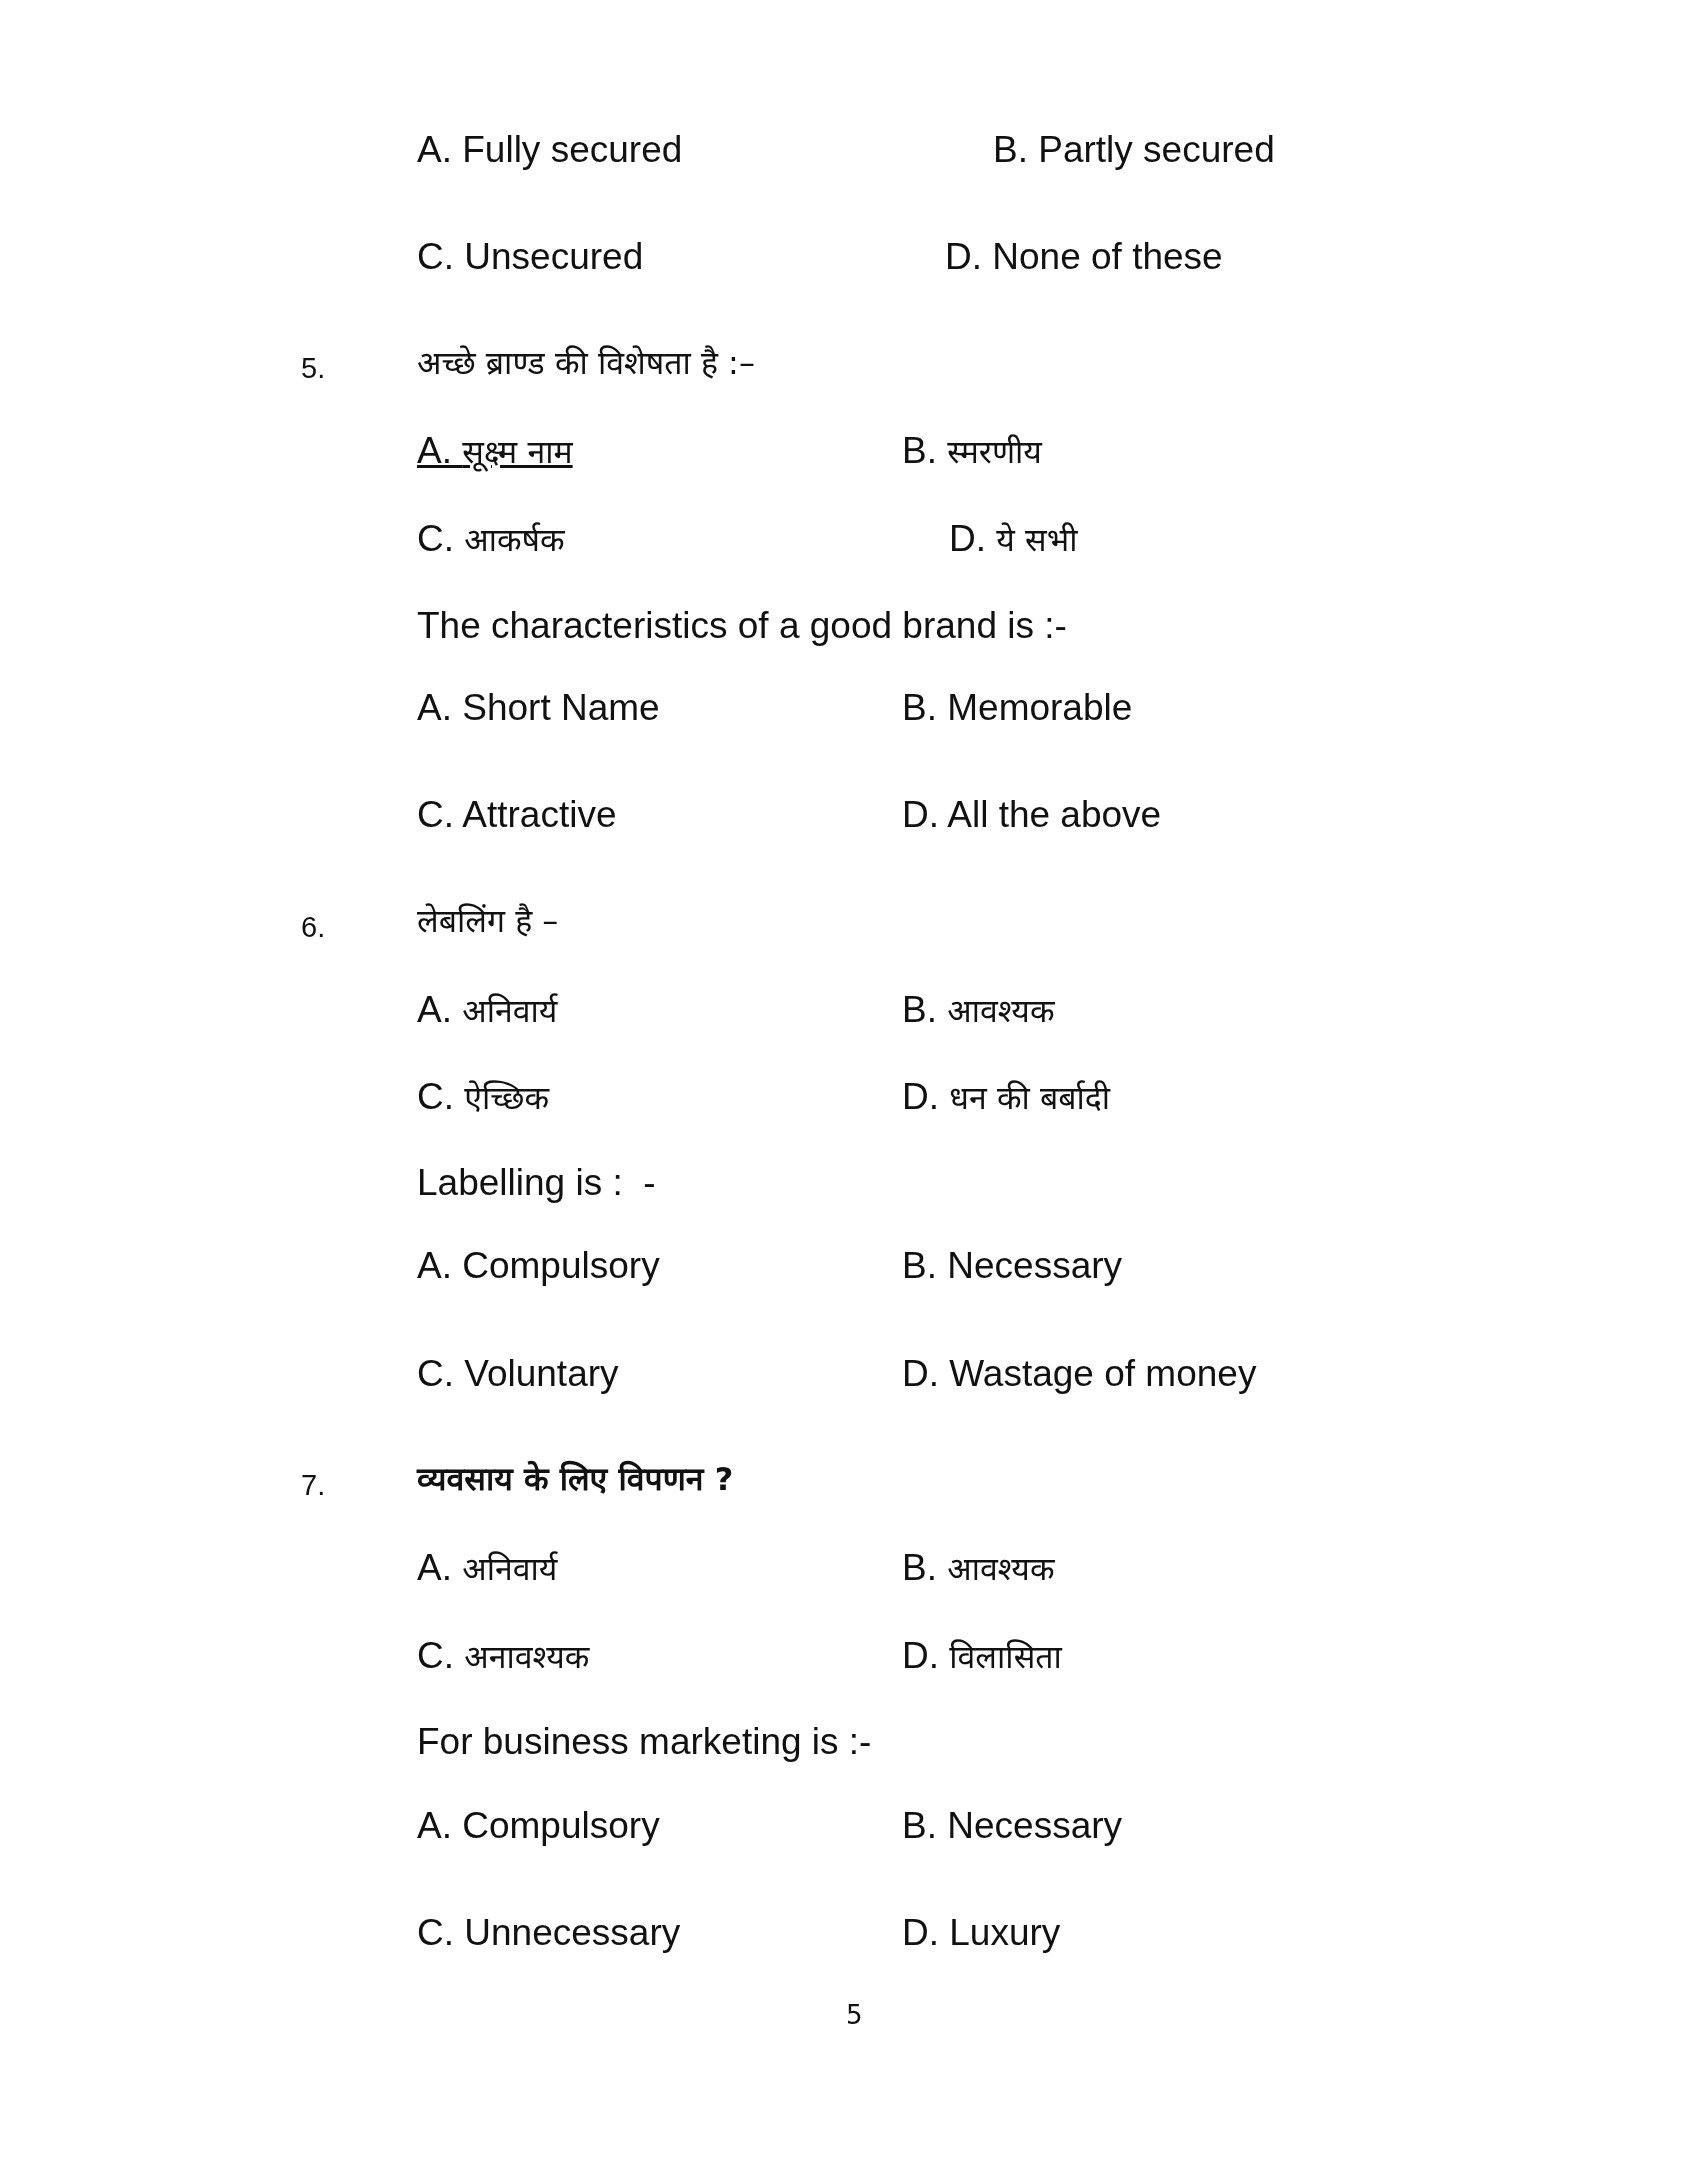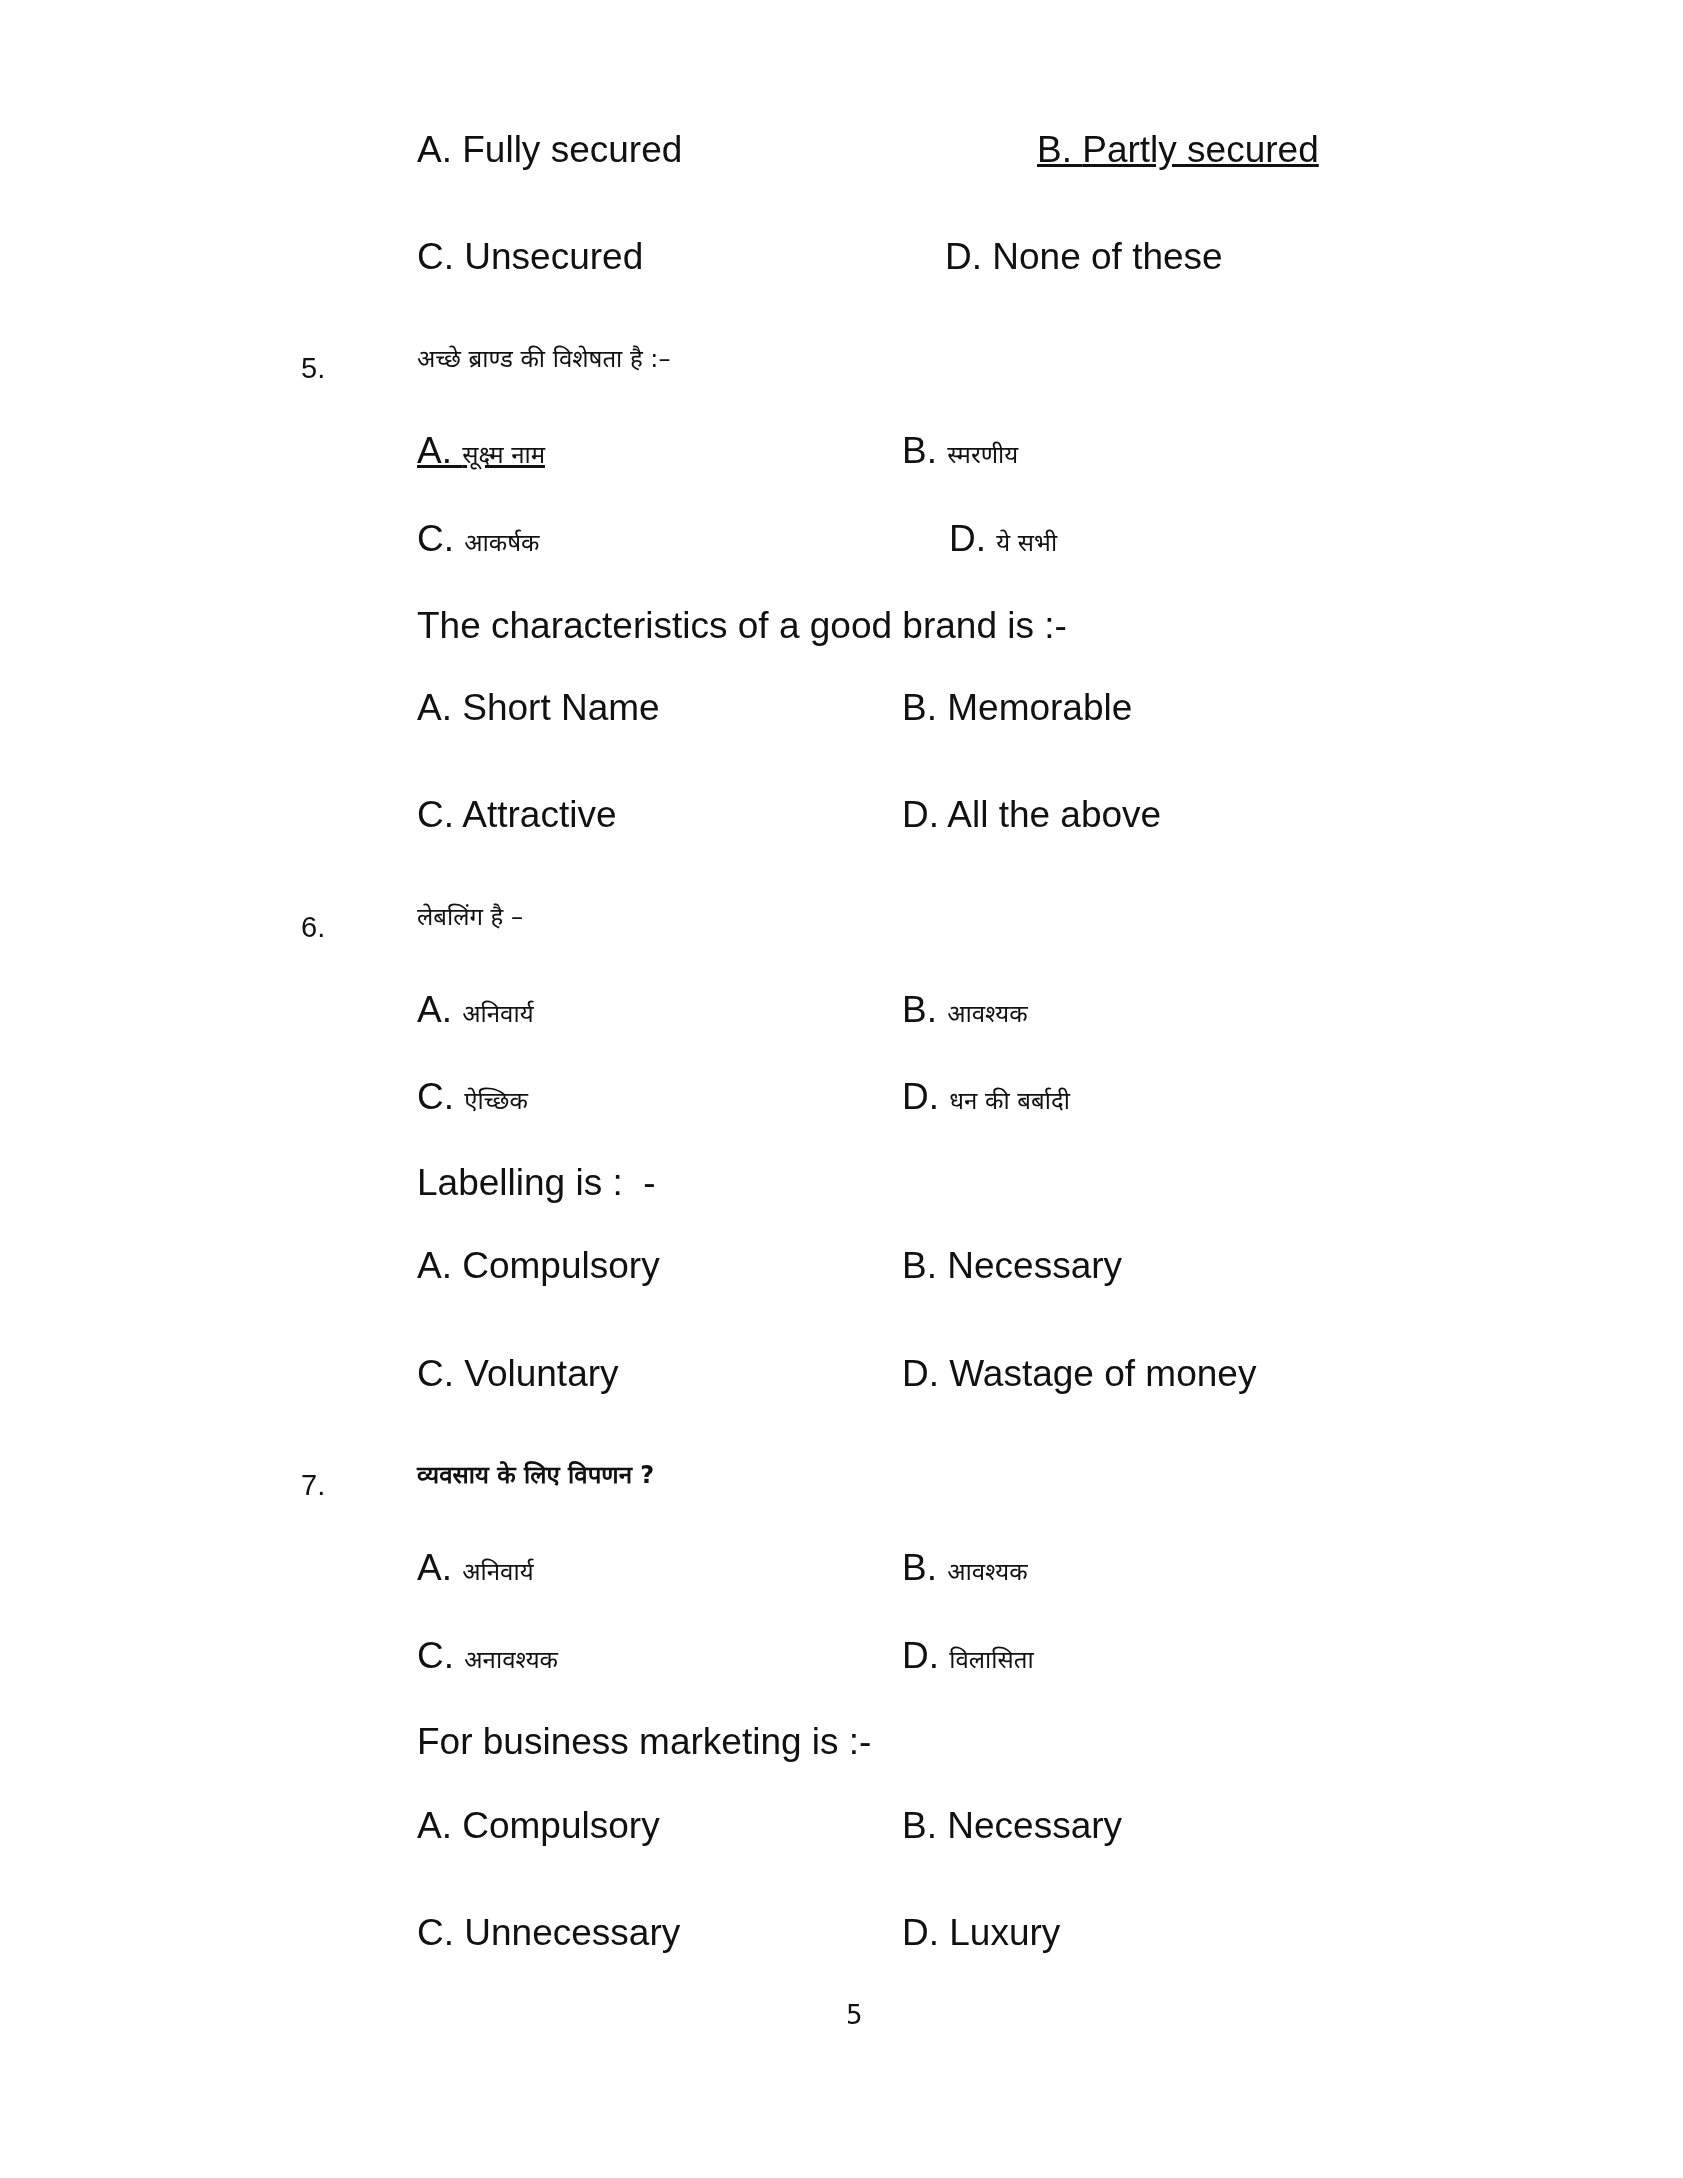--- a/index.html
+++ b/index.html
@@ -1,30 +1,30 @@
 <!DOCTYPE html>
 <html><head>
 <meta charset="utf-8">
 <style>
   html,body{margin:0;padding:0;background:#fff;}
   body{width:1683px;height:2178px;position:relative;overflow:hidden;
        font-family:"Liberation Sans","DejaVu Sans",sans-serif;color:#111;}
   .t{position:absolute;white-space:nowrap;font-size:37px;line-height:1;}
   .num{font-size:29px;}
-  .hi{font-family:"DejaVu Sans",sans-serif;font-size:24px;}
+  .hi{font-family:"DejaVu Sans",sans-serif;font-size:32px;}
   .pg{position:absolute;font-size:26px;left:846px;top:2000px;font-family:"DejaVu Sans",sans-serif;}
 </style>
 </head>
 <body>
 
 <div class="t" style="left:417px;top:131px;">
   <span>A.</span>
   <span>Fully secured</span>
 </div>
-<div class="t" style="left:1037px;top:131px;text-decoration:underline;">
+<div class="t" style="left:993px;top:131px;">
   <span>B.</span>
   <span>Partly secured</span>
 </div>
 <div class="t" style="left:417px;top:238px;">
   <span>C.</span>
   <span>Unsecured</span>
 </div>
 <div class="t" style="left:945px;top:238px;">
   <span>D.</span>
   <span>None of these</span>

